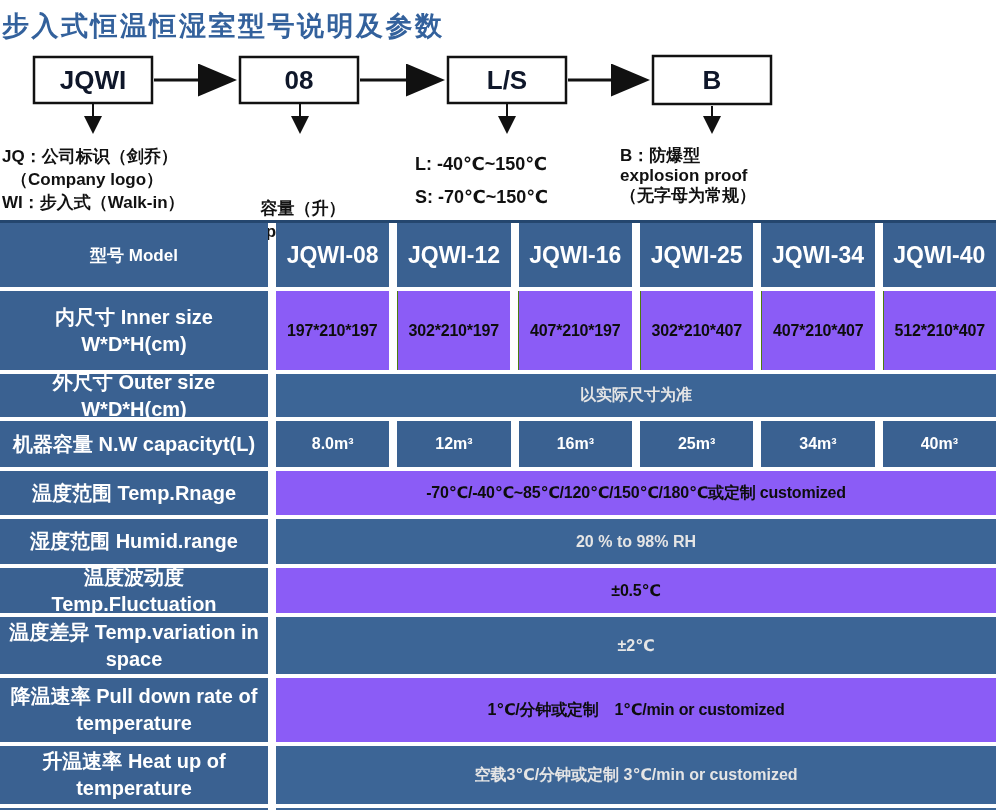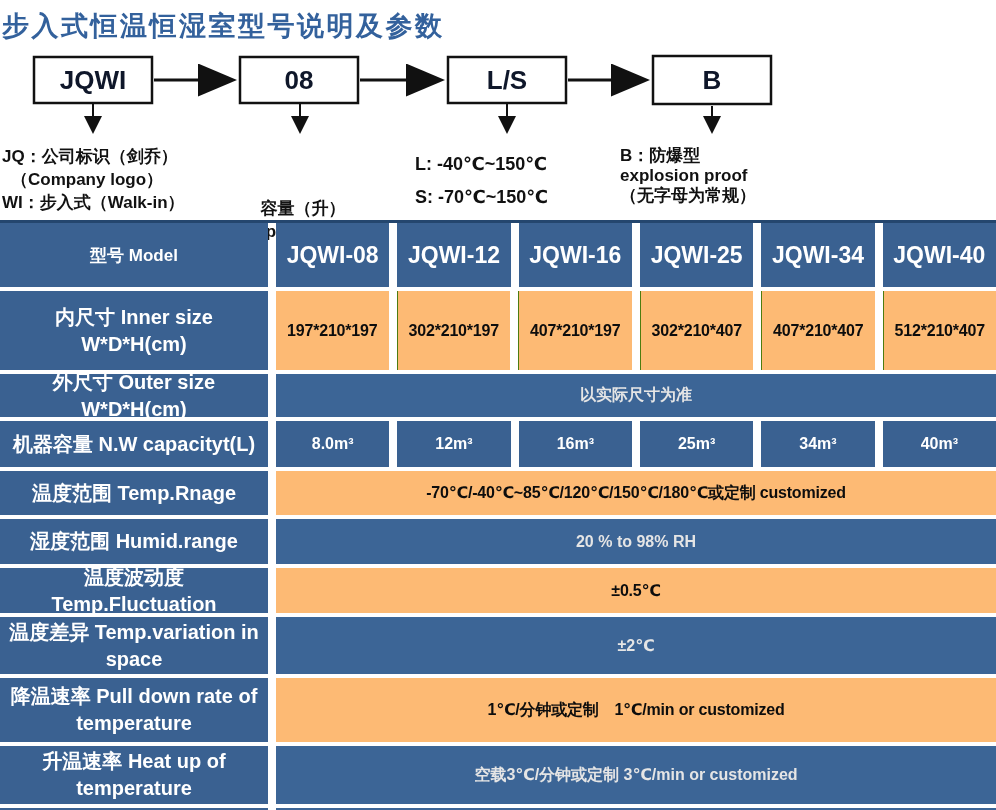--- a/index.html
+++ b/index.html
@@ -41,21 +41,21 @@
     white-space:pre-line; padding:0 2px; box-sizing:border-box;
   }
   .lab.hdr { font-size:17px; }
   .dcell {
     flex:1 1 0;
     display:flex; align-items:center; justify-content:center;
     font-weight:bold; font-size:16px; text-align:center;
   }
   .blue  { background:#3a6191; color:#ffffff; }
   .lblue { background:#3c6596; color:#e5e5e5; }
-  .whitec { background:#fdba74; color:#0d0d0d; letter-spacing:-0.2px; }
+  .whitec { background:#8b5cf6; color:#0d0d0d; letter-spacing:-0.2px; }
   .whitec + .whitec { border-left:1px solid #4d7c0f; }
   .hcell { font-size:23px; }
 </style>
 </head>
 <body>
 
 <div id="screen">
 
   <div class="title">步入式恒温恒湿室型号说明及参数</div>
 

